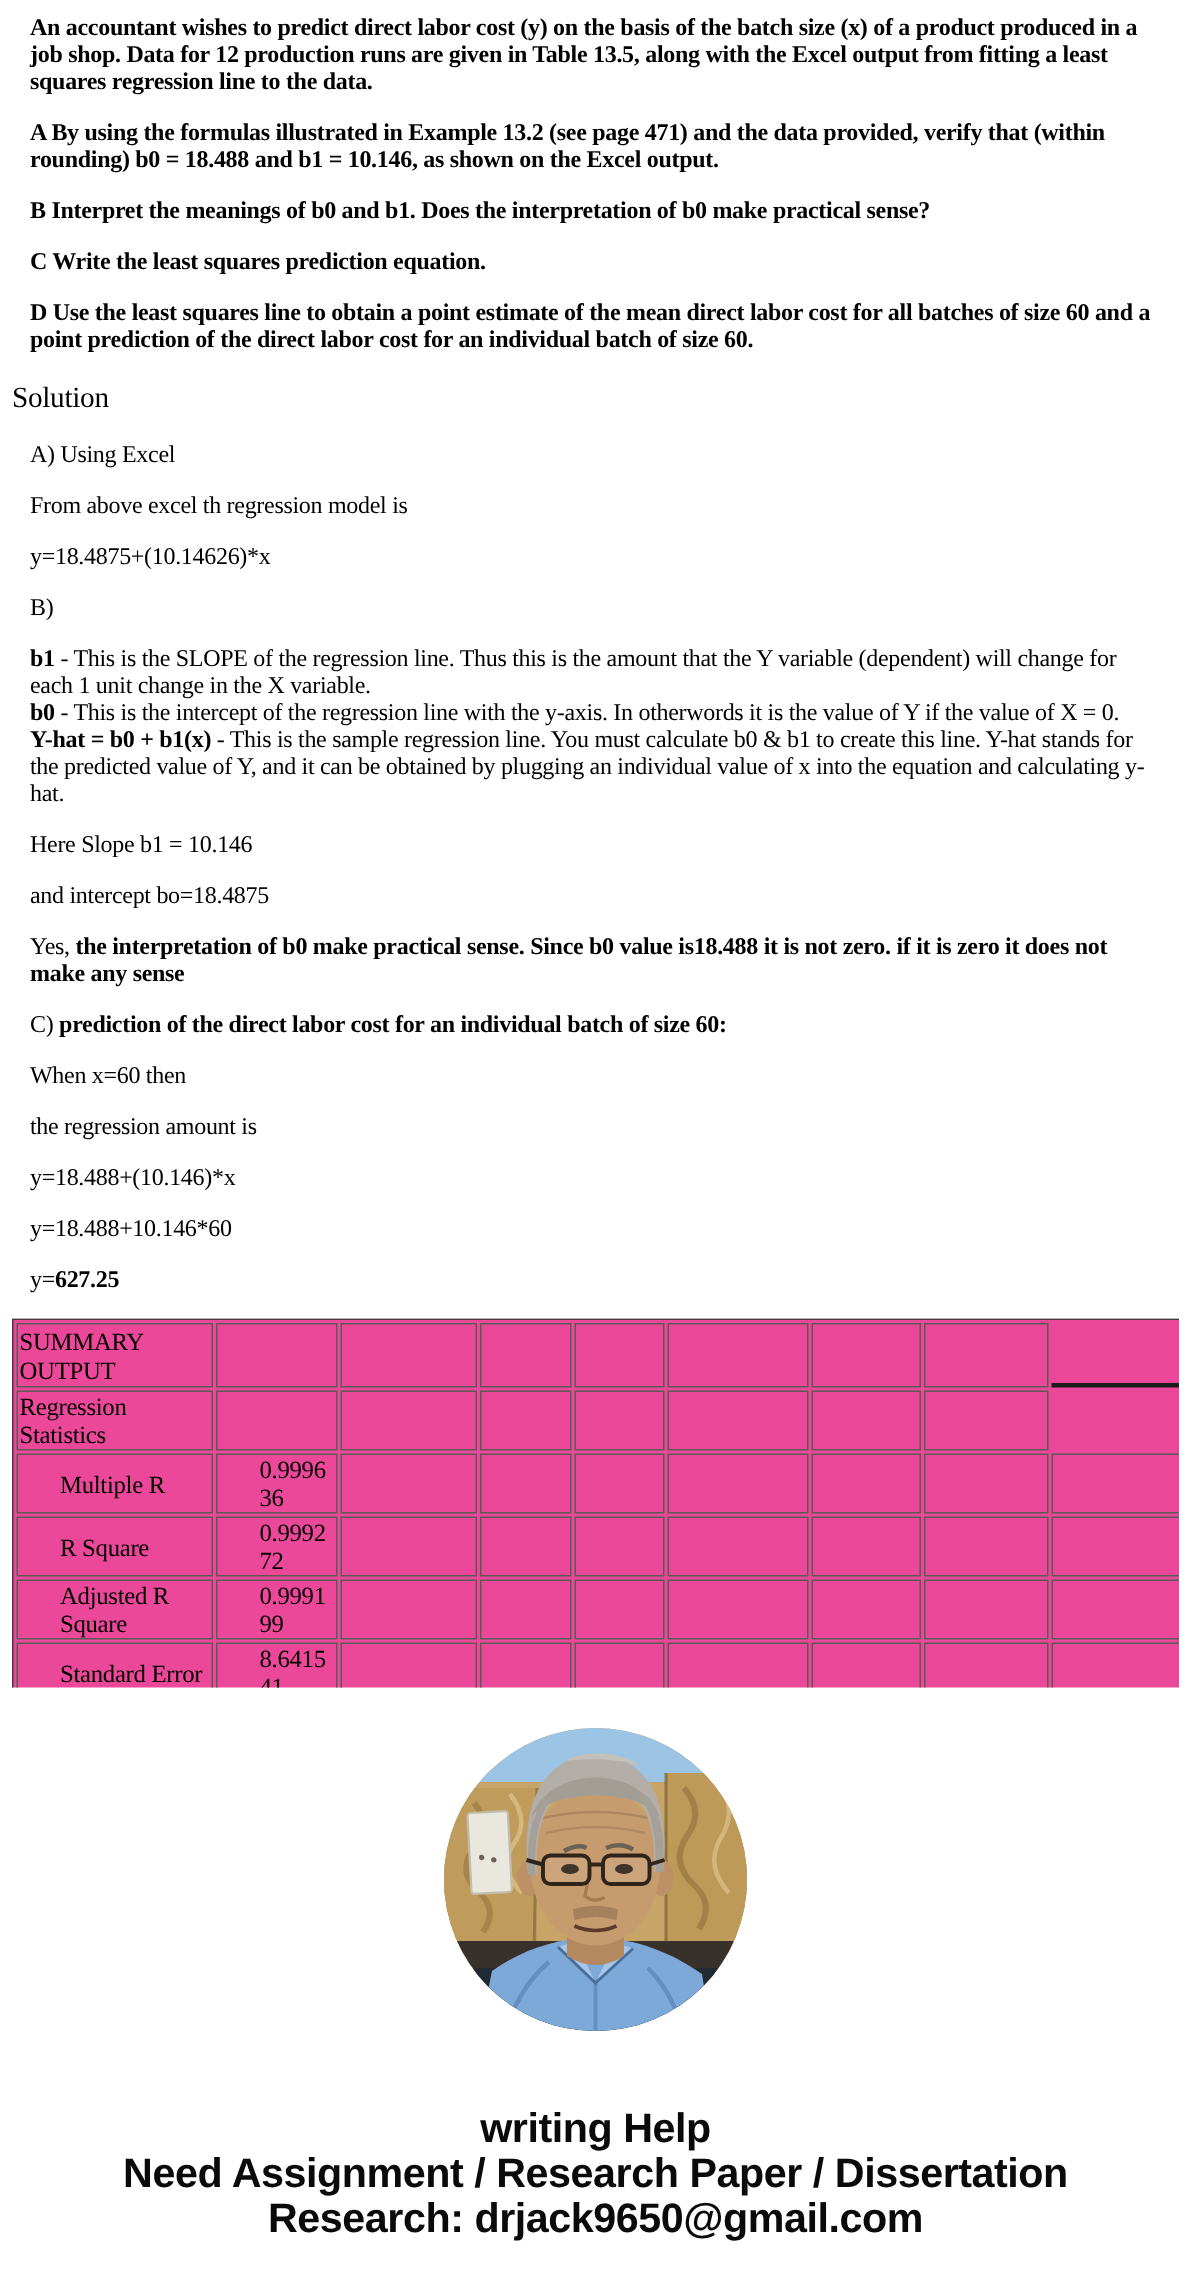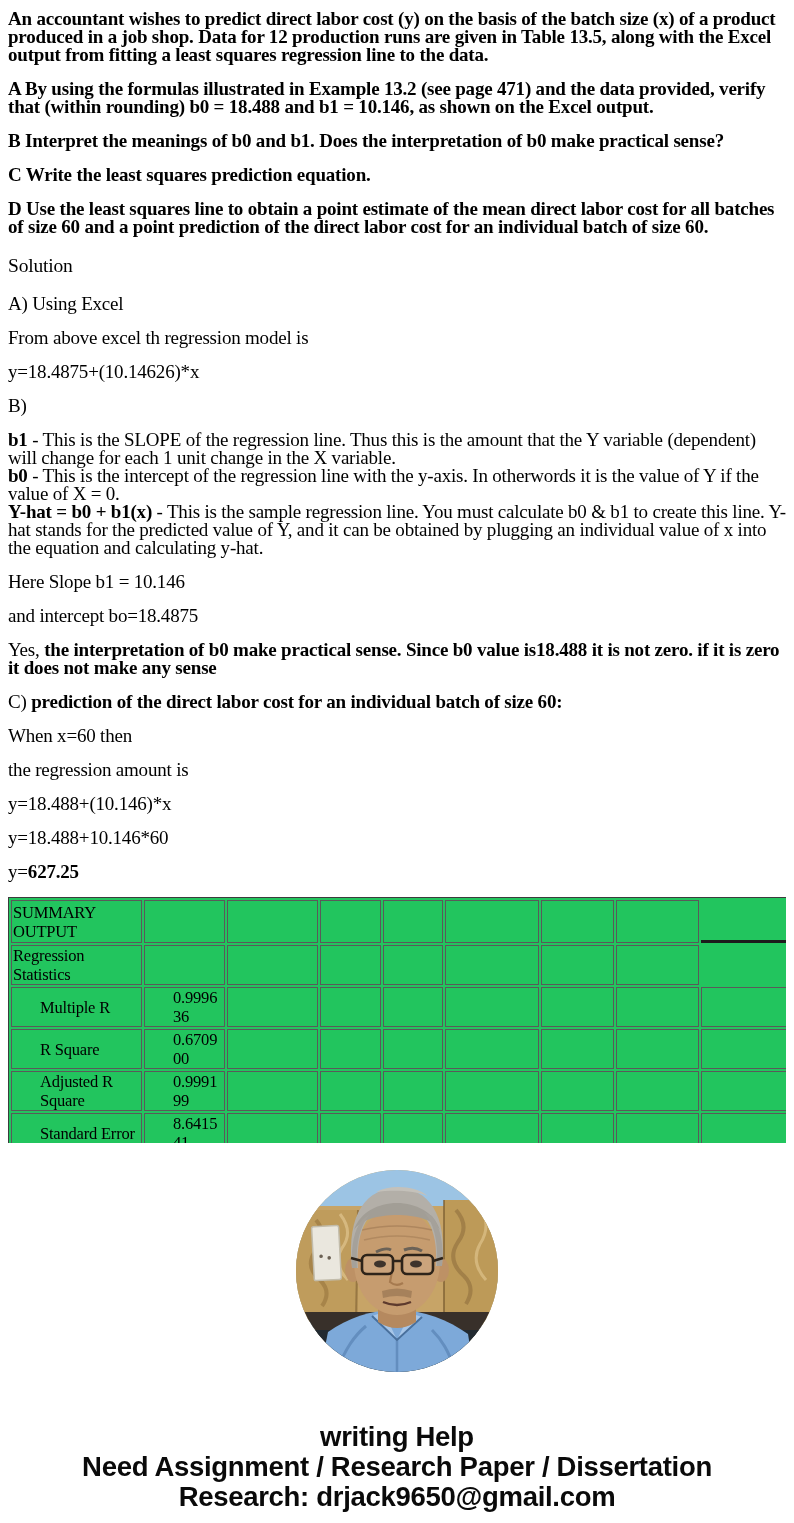--- a/index.html
+++ b/index.html
@@ -7,22 +7,22 @@
   .page {
     width: 794px;
     box-sizing: border-box;
     margin: 0 auto;
     padding: 10px 8px 30px;
     font-family: "Liberation Serif", "DejaVu Serif", serif;
     color: #000;
     letter-spacing: -0.2px;
   }
   .page p {
-    margin: 16px 0;
-    font-size: 19px;
+    margin: 16px 12px;
+    font-size: 16px;
     line-height: 18px;
   }
   .page p.first { margin-top: 0; }
   .q { font-weight: bold; }
   h2.solution {
     font-size: 19.5px;
     font-weight: normal;
     margin: 19px 0 18px;
     letter-spacing: -0.2px;
   }
@@ -33,21 +33,21 @@
     height: 246px;
     overflow: hidden;
     margin-top: 13px;
   }
   table.xl {
     width: 778px;
     table-layout: fixed;
     border-collapse: separate;
     border-spacing: 2px;
     border: 1px solid #3c3c3c;
-    background: #22c55e;
+    background: #ec4899;
   }
   table.xl td {
     border: 1px solid #5a5a5a;
     font-size: 16.5px;
     line-height: 19px;
     padding: 0 1px;
     vertical-align: middle;
     overflow: hidden;
     word-wrap: break-word;
   }
@@ -160,21 +160,21 @@
             <td class="c2"></td>
             <td class="c3"></td>
             <td class="c4"></td>
             <td class="c5"></td>
             <td class="c6"></td>
             <td class="c7"></td>
             <td class="c8"></td>
           </tr>
           <tr class="r3">
             <td class="c0">R Square</td>
-            <td class="c1">0.670900</td>
+            <td class="c1">0.999272</td>
             <td class="c2"></td>
             <td class="c3"></td>
             <td class="c4"></td>
             <td class="c5"></td>
             <td class="c6"></td>
             <td class="c7"></td>
             <td class="c8"></td>
           </tr>
           <tr class="r4">
             <td class="c0">Adjusted R Square</td>

